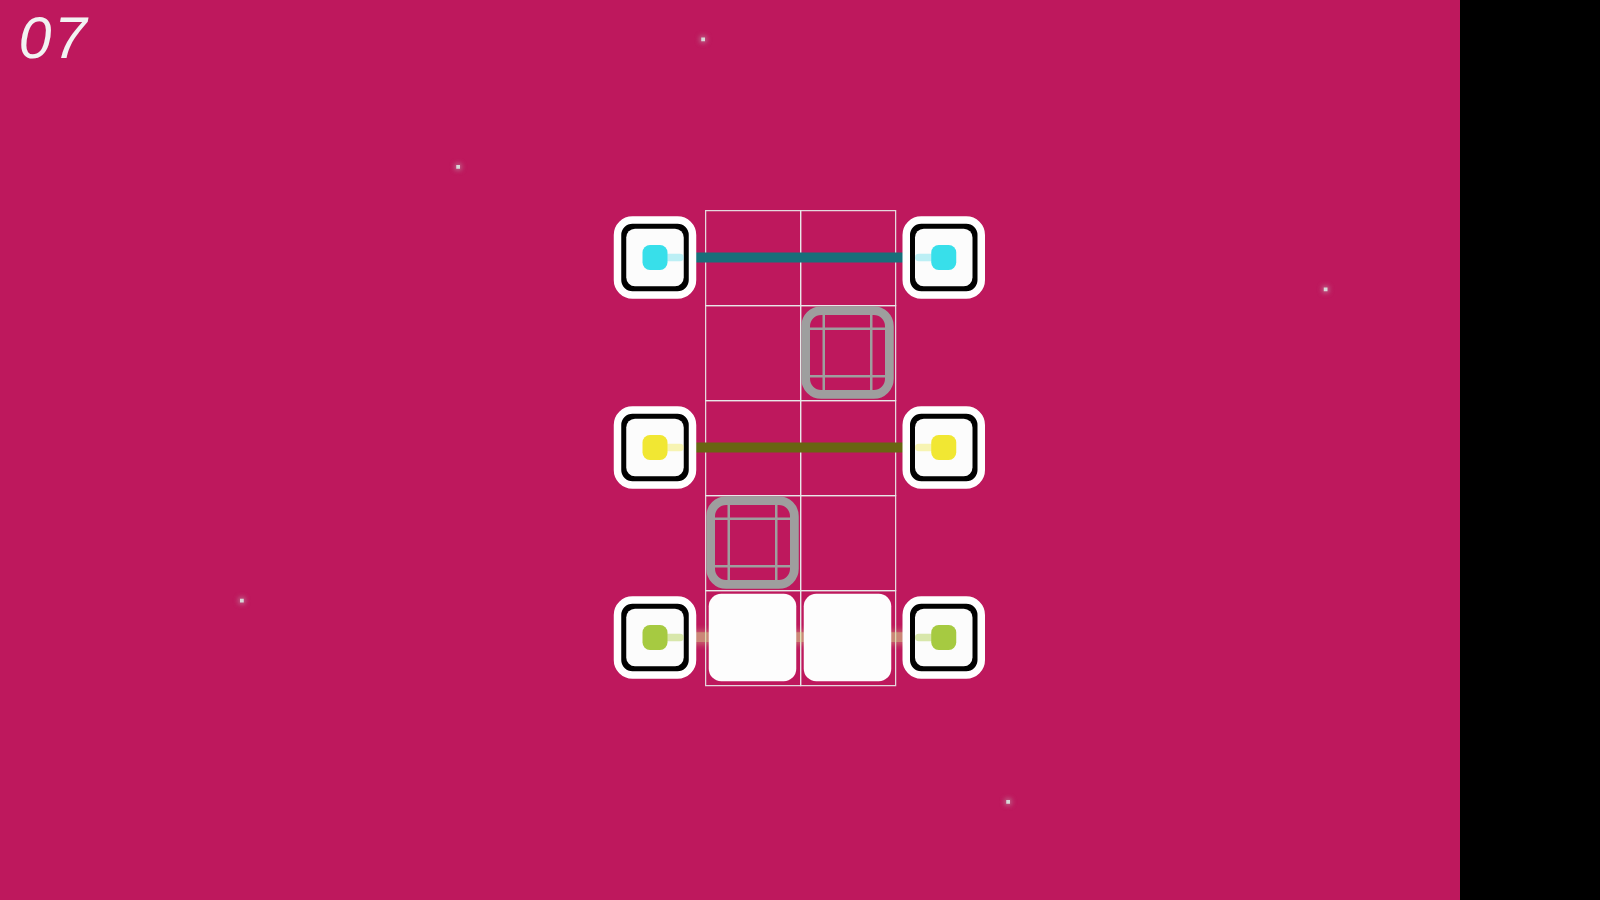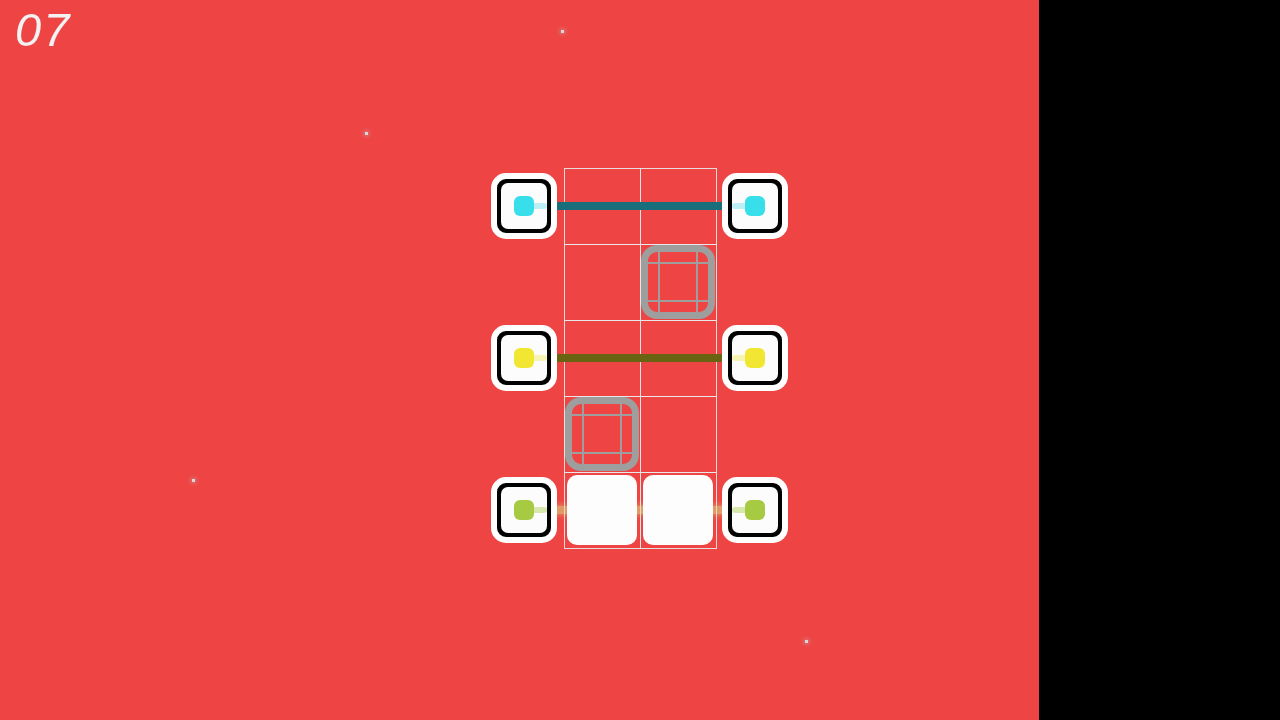--- a/index.html
+++ b/index.html
@@ -1,19 +1,19 @@
 <!DOCTYPE html>
 <html><head>
 <meta charset="utf-8">
 <style>
   html,body{margin:0;padding:0;background:#000;}
   .screen{
     position:relative;
-    width:1039px;height:720px;
-    background:#ef4444;
+    width:1168px;height:720px;
+    background:#be185d;
     overflow:hidden;
     font-family:"Liberation Sans",sans-serif;
   }
   .level-number{
     position:absolute;
     left:15px;top:4px;
     font-size:47px;
     font-style:italic;
     font-weight:300;
     letter-spacing:2px;

